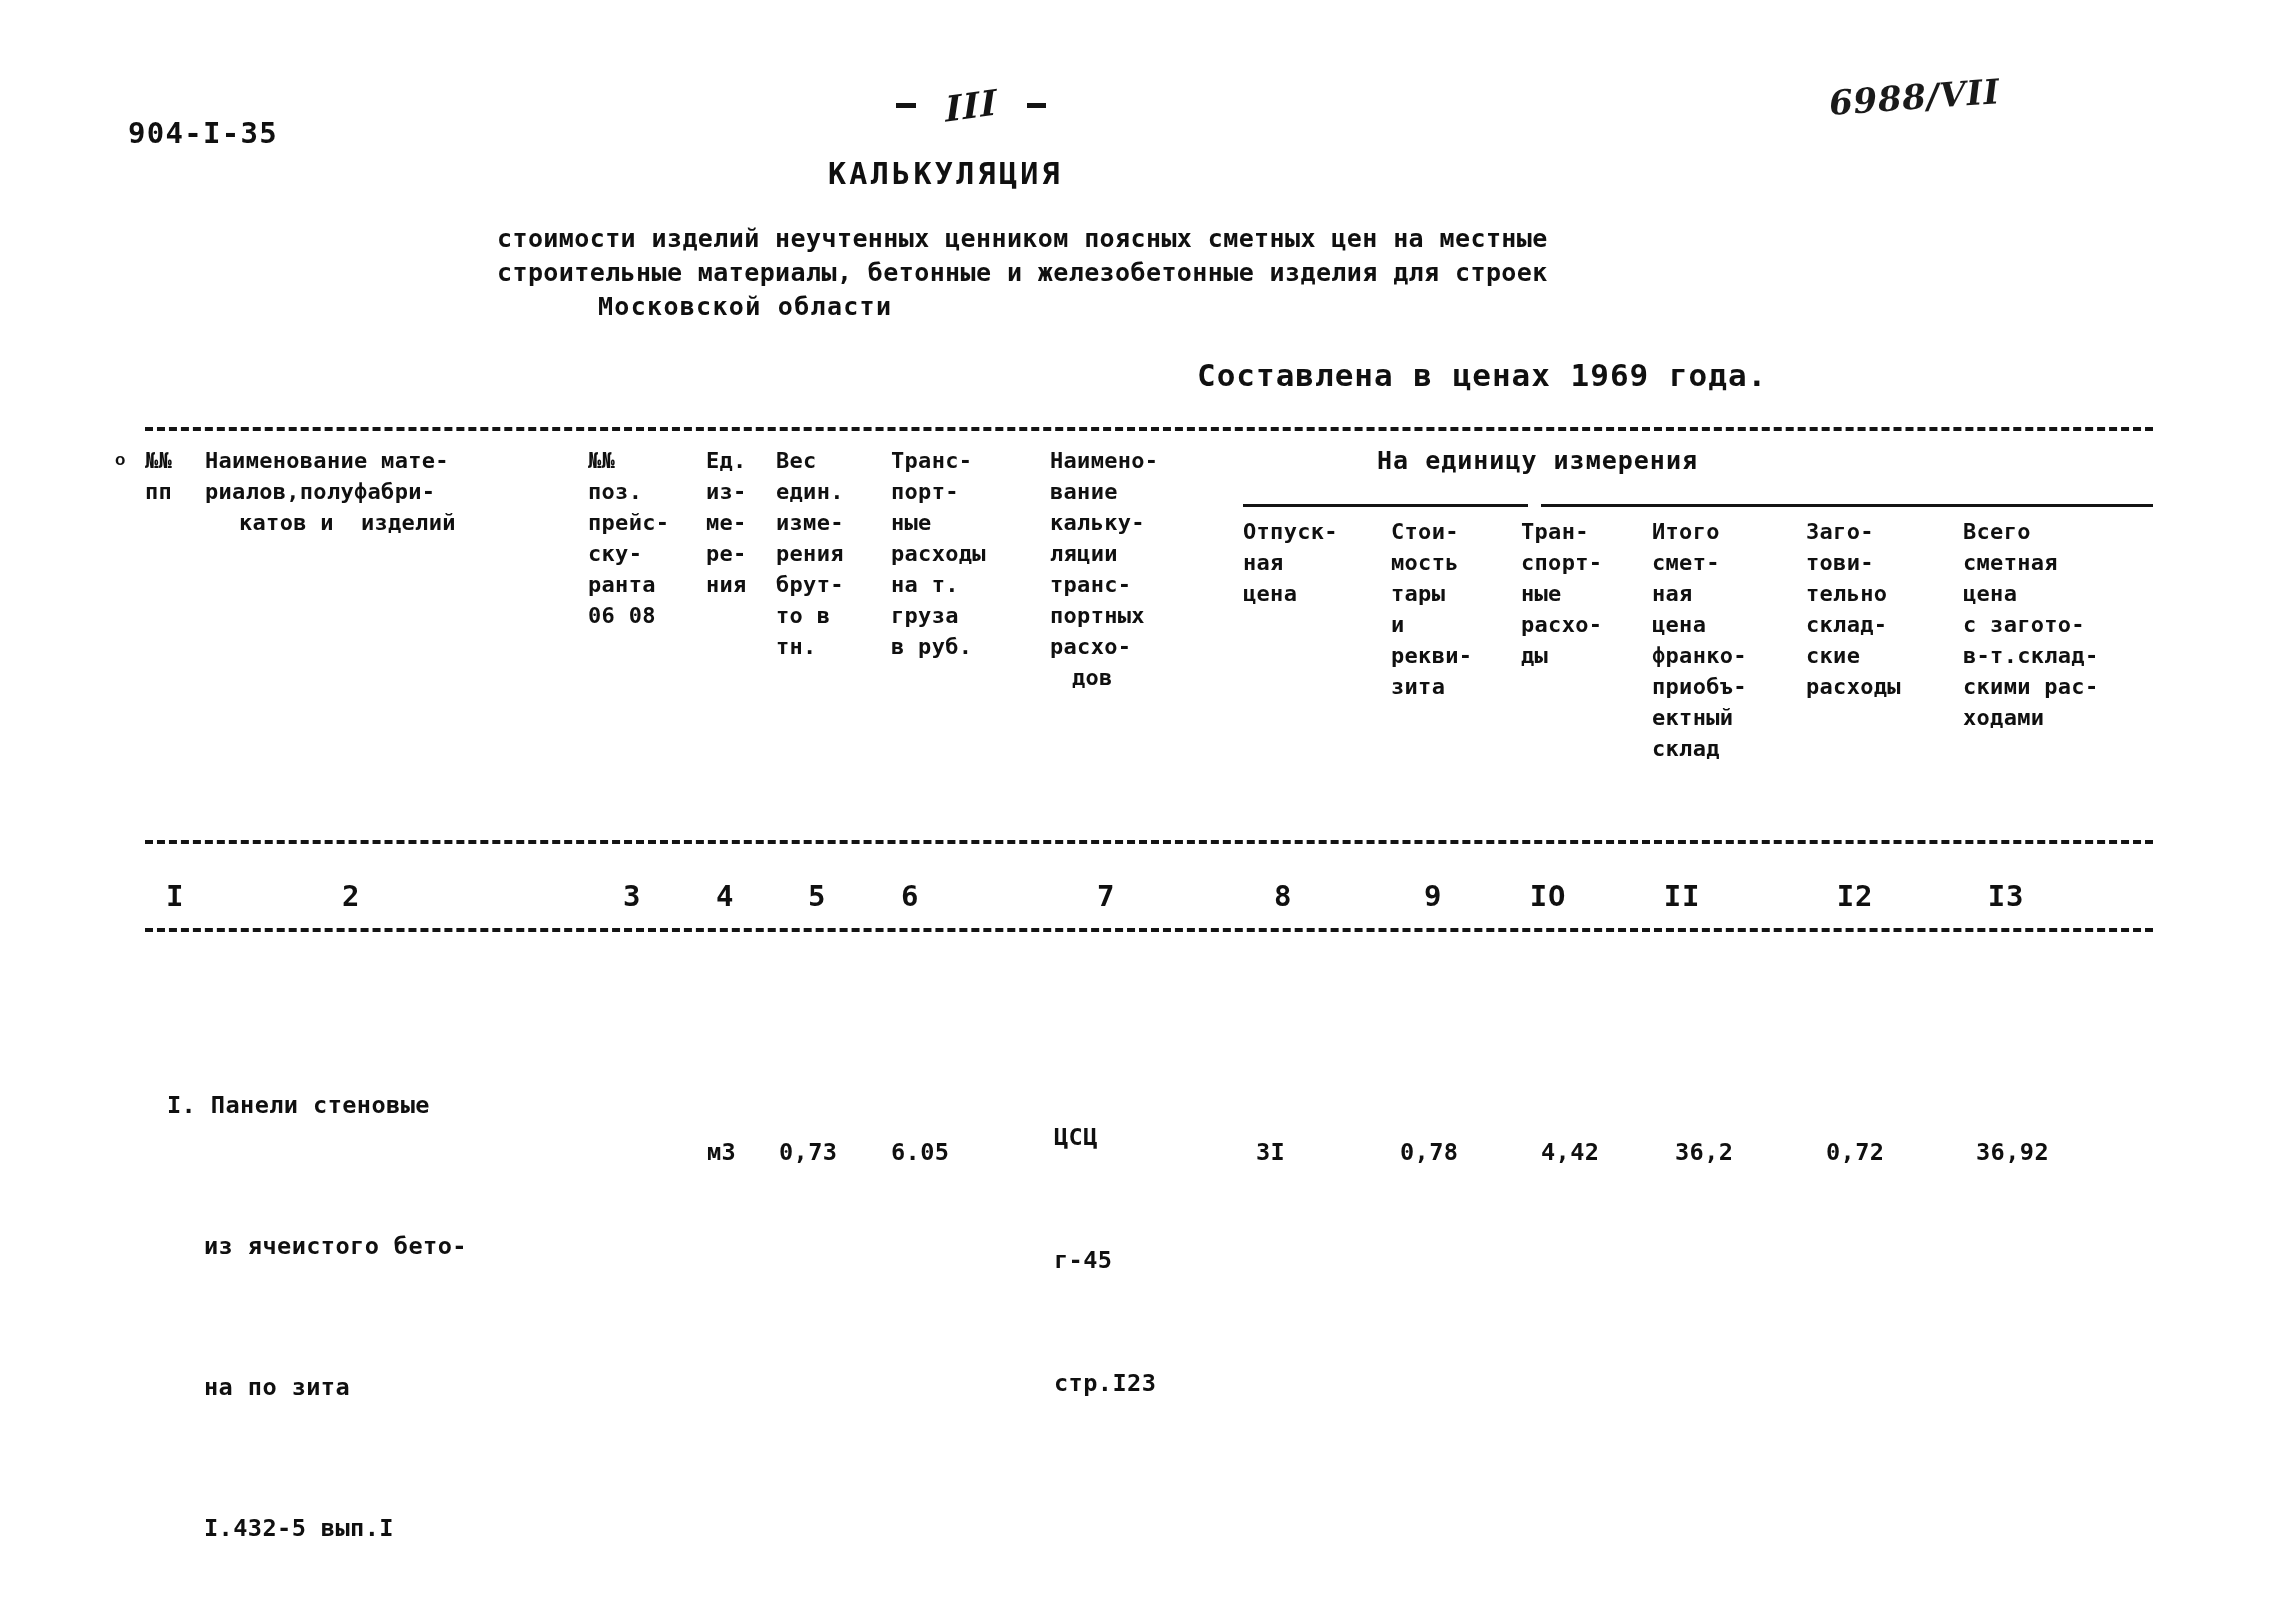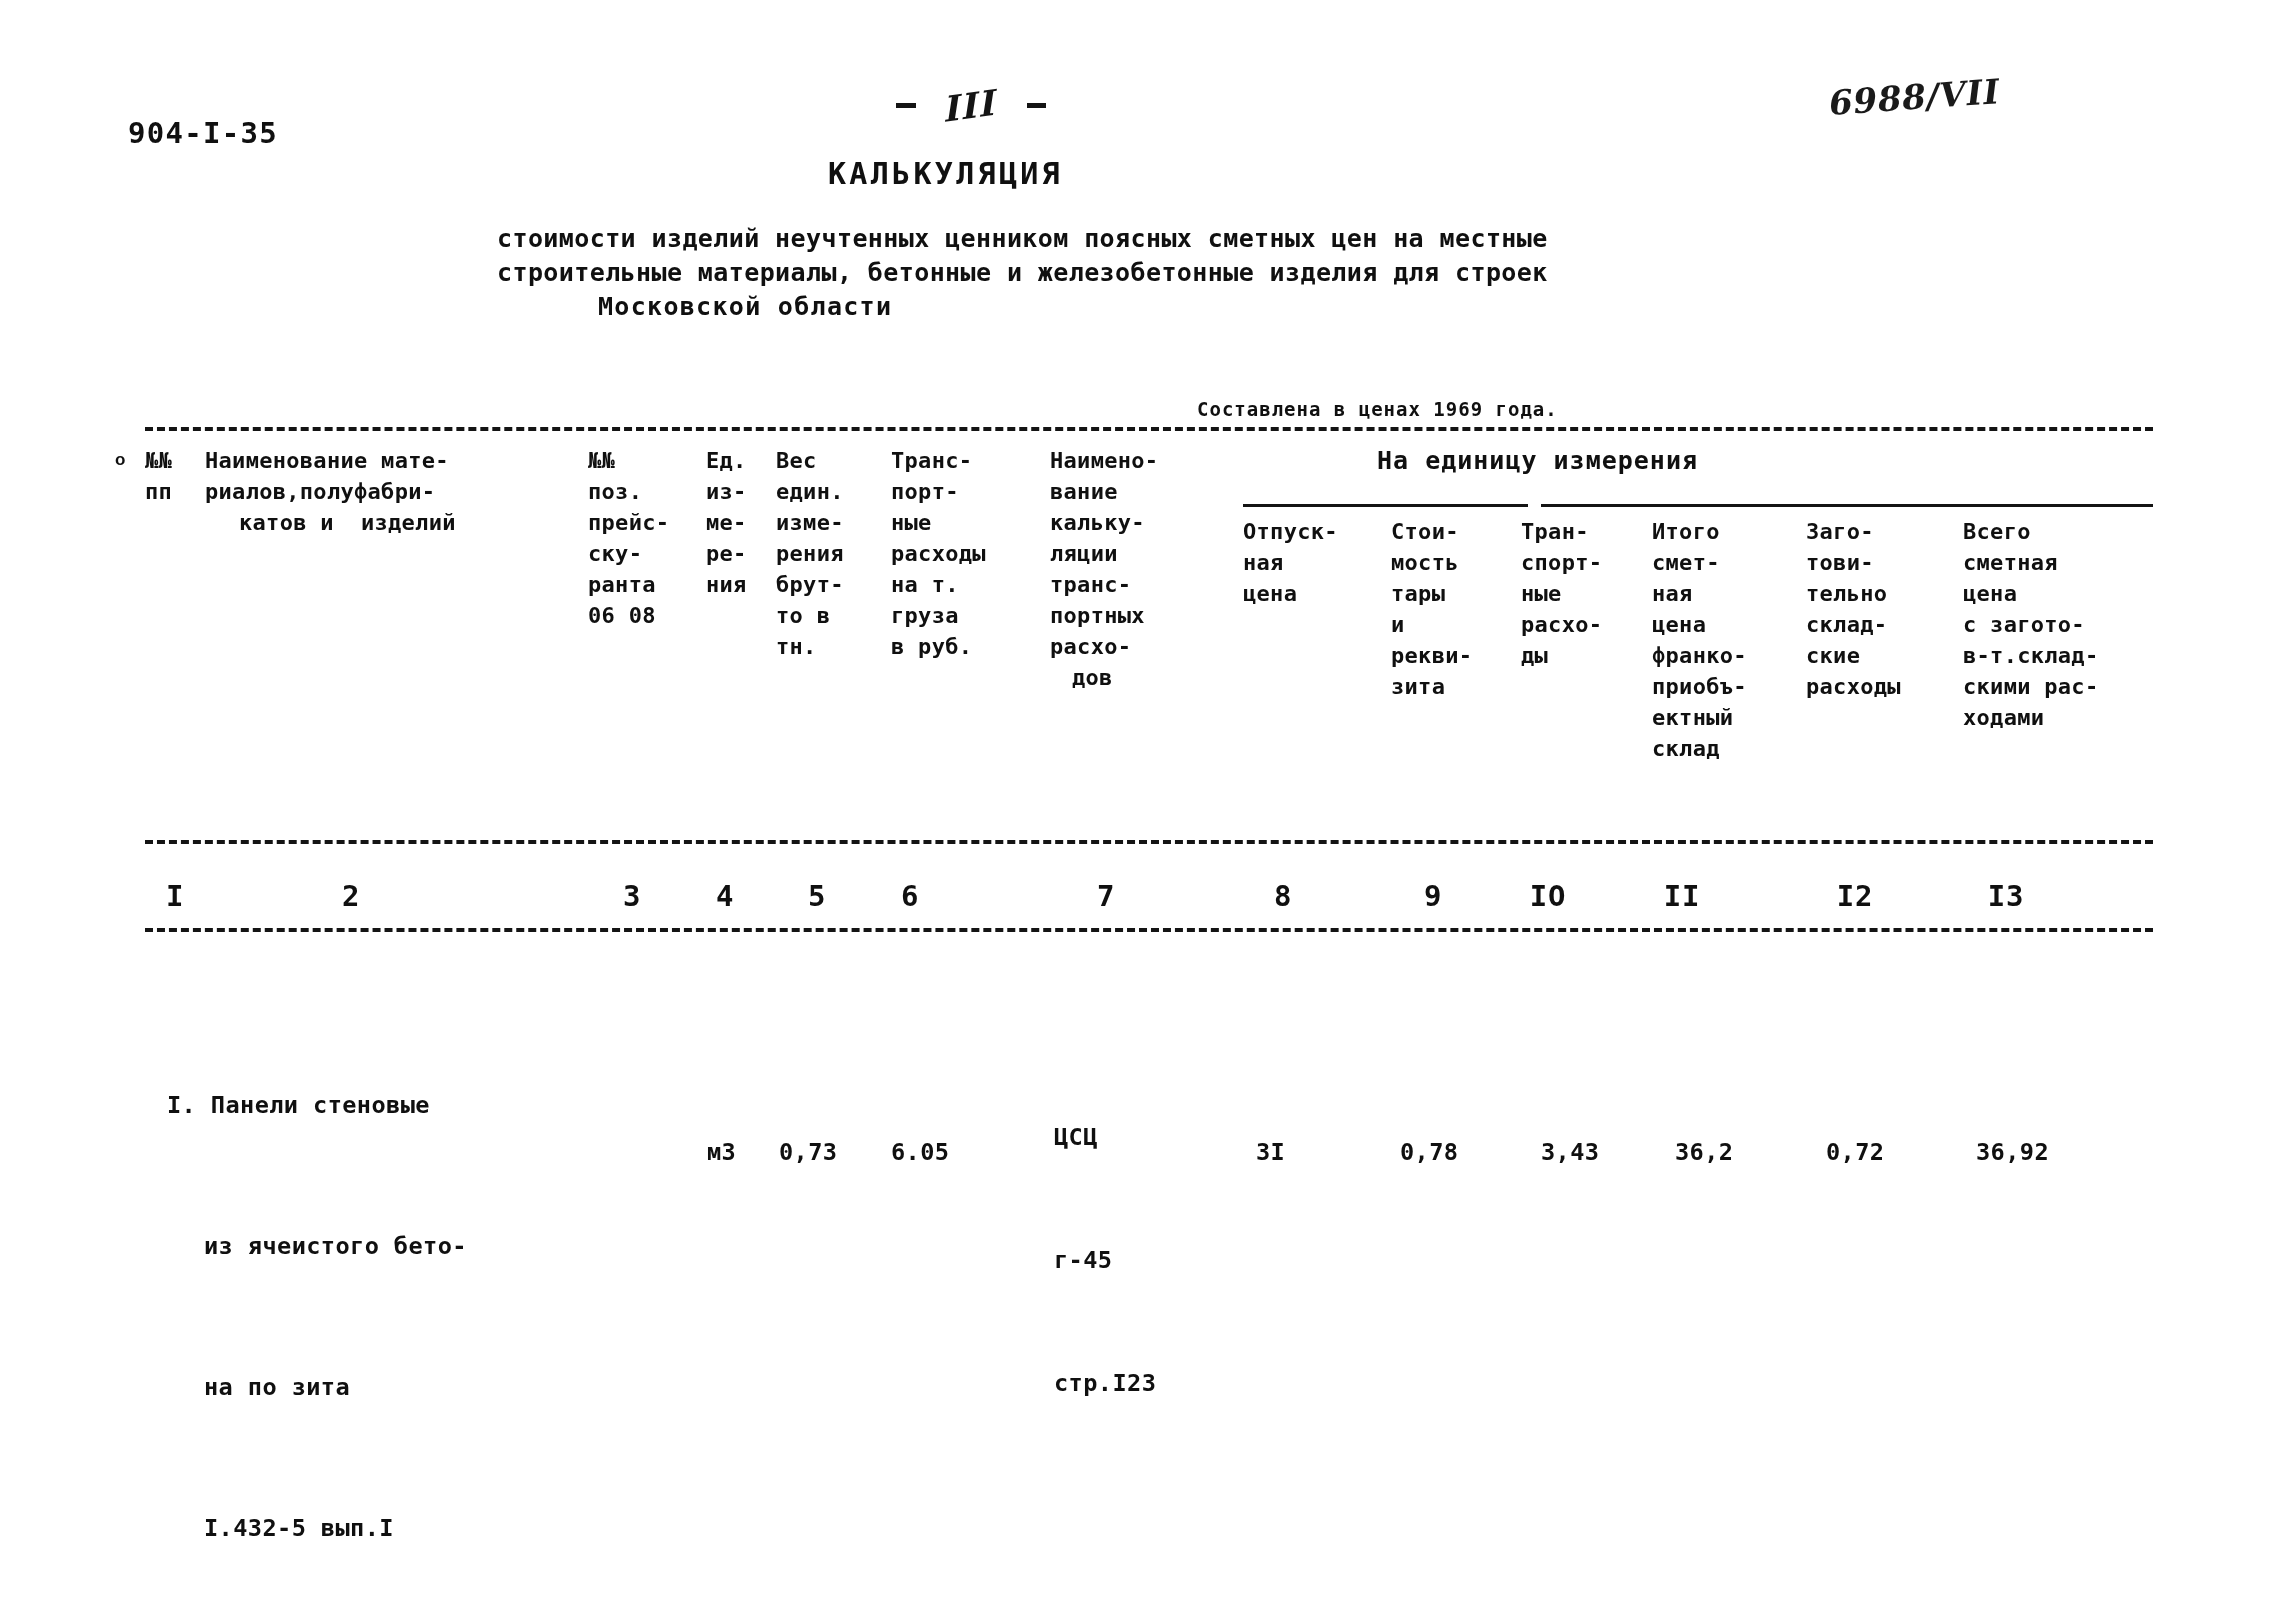--- a/index.html
+++ b/index.html
@@ -83,23 +83,22 @@
     font-size: 25px;
     line-height: 34px;
     letter-spacing: 0.4px;
   }
   #subtitle .l1 { display:block; }
   #subtitle .l2 { display:block; }
   #subtitle .l3 { display:block; margin-left: 101px; letter-spacing: 1.3px; }
 
   #compiled {
     left: 1197px; top: 357px;
-    font-size: 19px;
+    font-size: 31px;
     letter-spacing: 1px;
-    margin-top: 41px;
   }
 
   
   #table-area {
     left: 0; top: 0; width: 2295px; height: 1623px;
   }
 
   
   .hrule {
     position: absolute;
@@ -335,19 +334,19 @@
   <div class="tw dcell" style="left:891px; top:1129px;">6.05</div>
 
   <div class="tw dcell" style="left:1054px; top:1035px; line-height:41px;">
     <span class="ln">ЦСЦ</span>
     <span class="ln">г-45</span>
     <span class="ln">стр.I23</span>
   </div>
 
   <div class="tw dcell" style="left:1256px; top:1129px;">3I</div>
   <div class="tw dcell" style="left:1400px; top:1129px;">0,78</div>
-  <div class="tw dcell" style="left:1541px; top:1129px;">3,43</div>
+  <div class="tw dcell" style="left:1541px; top:1129px;">4,42</div>
   <div class="tw dcell" style="left:1675px; top:1129px;">36,2</div>
   <div class="tw dcell" style="left:1826px; top:1129px;">0,72</div>
   <div class="tw dcell" style="left:1976px; top:1129px;">36,92</div>
 
 </div>
 
 
 </body></html>

